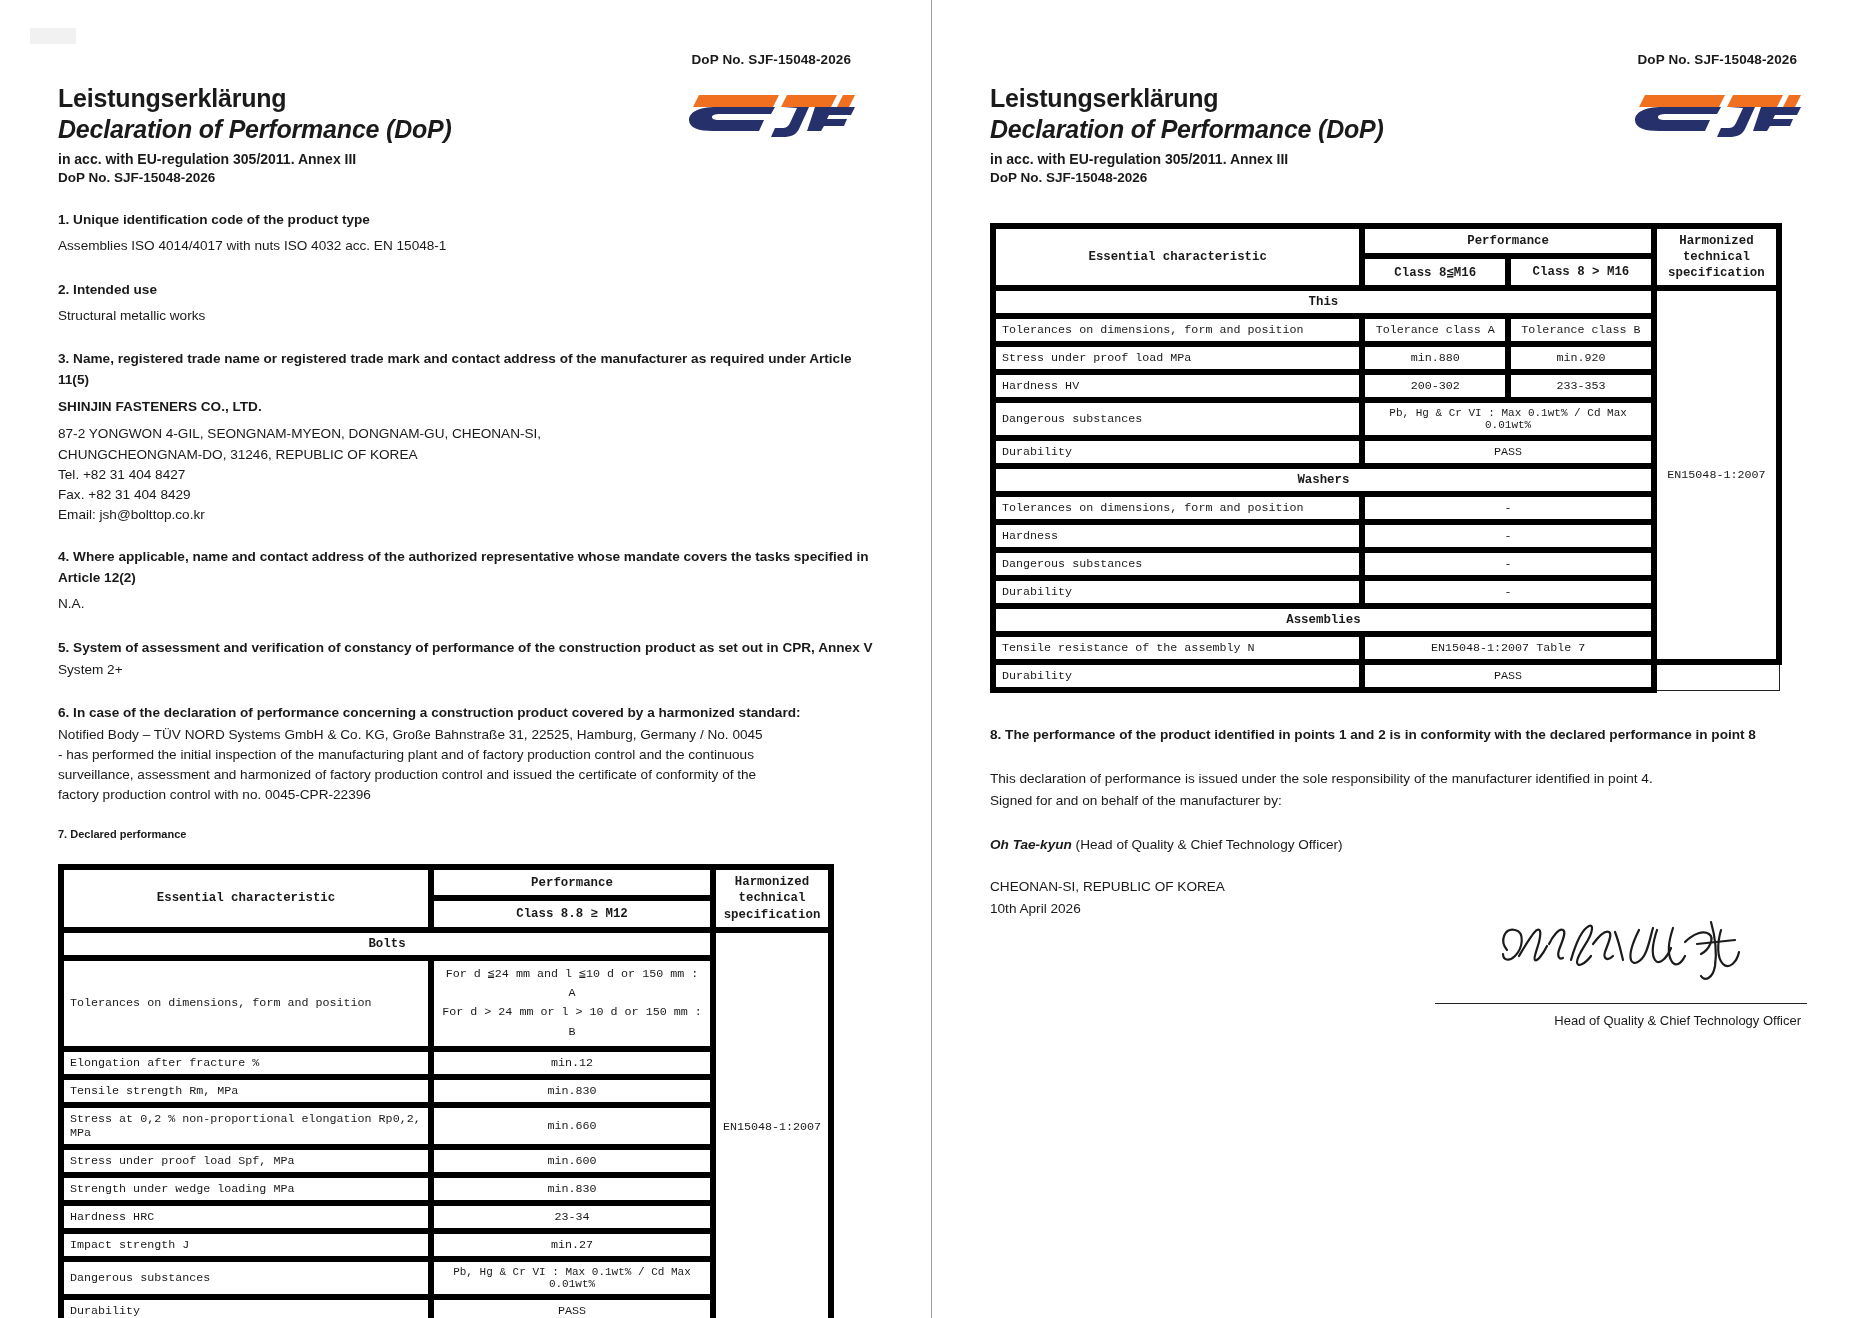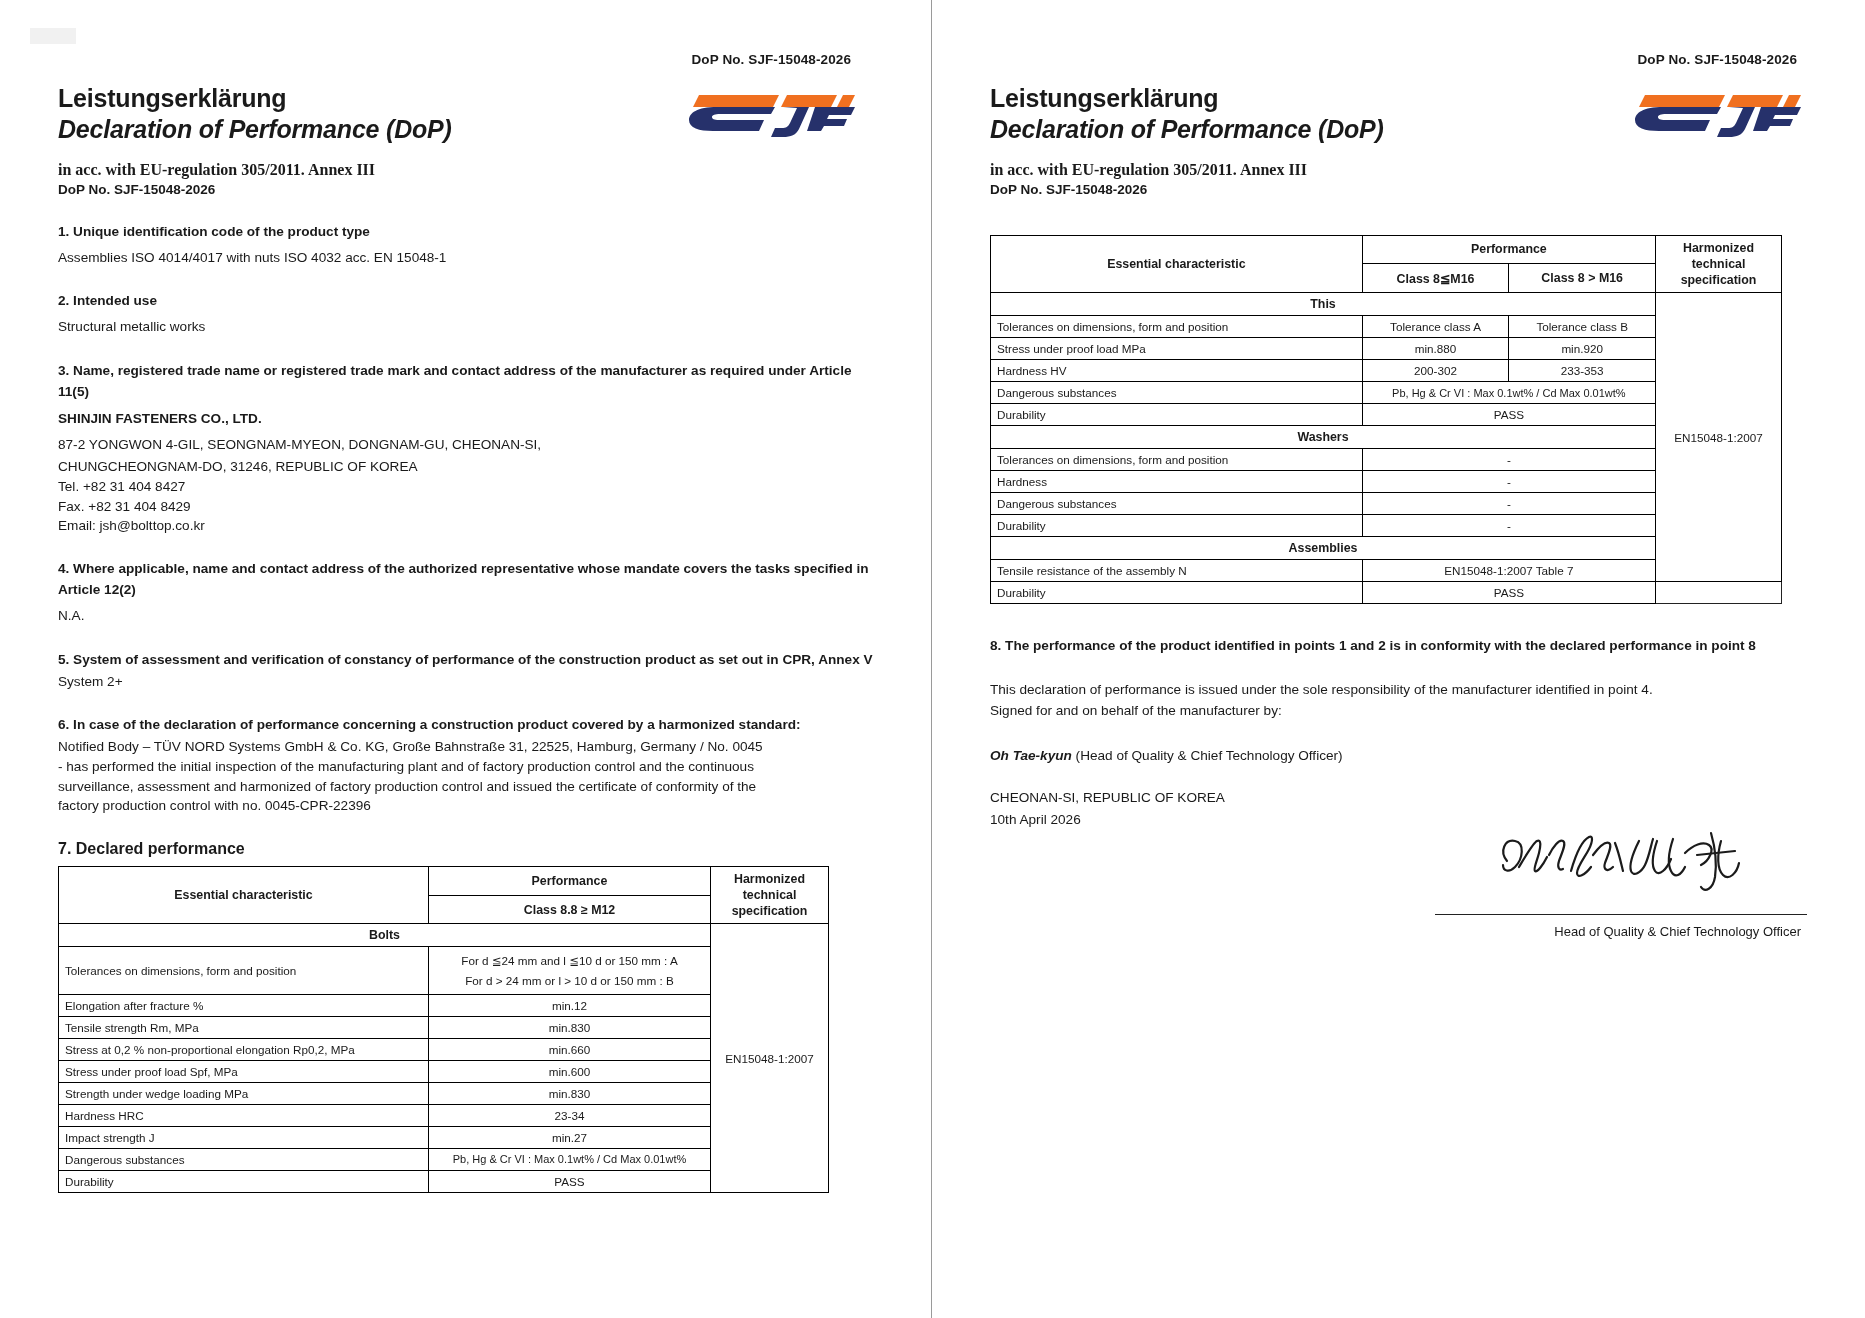--- a/index.html
+++ b/index.html
@@ -59,25 +59,24 @@
     line-height: 1.22;
   }
   .t2 {
     font-size: 25px;
     font-weight: bold;
     letter-spacing: -0.2px;
     line-height: 1.22;
     font-style: italic;
   }
   .t3 {
-    font-size: 16px;
-    font-weight: bold;
-    margin-top: 15px;
+    font-size: 14px;
+    font-weight: bold;
+    margin-top: 6px;
     line-height: 1.35;
-    font-family: Liberation Serif, serif;
   }
   .t4 {
     font-size: 13.5px;
     font-weight: bold;
     line-height: 1.35;
   }
 
   
   .logo {
     width: 168px;
@@ -99,37 +98,38 @@
   .sec-b {
     font-size: 13.6px;
     line-height: 1.58;
     margin-top: 5px;
   }
   .sec-b.tight { line-height: 1.45; }
   .line { display: block; }
   .spaced { margin-bottom: 2px; }
 
   .sec7-title {
-    font-size: 16px;
+    font-size: 11px;
     font-weight: bold;
     margin-top: 24px;
-    margin-bottom: 8px;
+    margin-bottom: 24px;
   }
 
   
   table.dop {
     border-collapse: collapse;
     table-layout: fixed;
     font-size: 11.7px;
   }
   table.dop td, table.dop th {
-    border: 1px solid #000000;
+    border: 6px solid #000000;
     padding: 4px 6px;
     vertical-align: middle;
     font-weight: normal;
+    font-family: Liberation Mono, monospace;
   }
   table.dop .hdr {
     font-weight: bold;
     text-align: center;
     font-size: 12.4px;
   }
   table.dop .grp {
     font-weight: bold;
     text-align: center;
     font-size: 12.4px;

